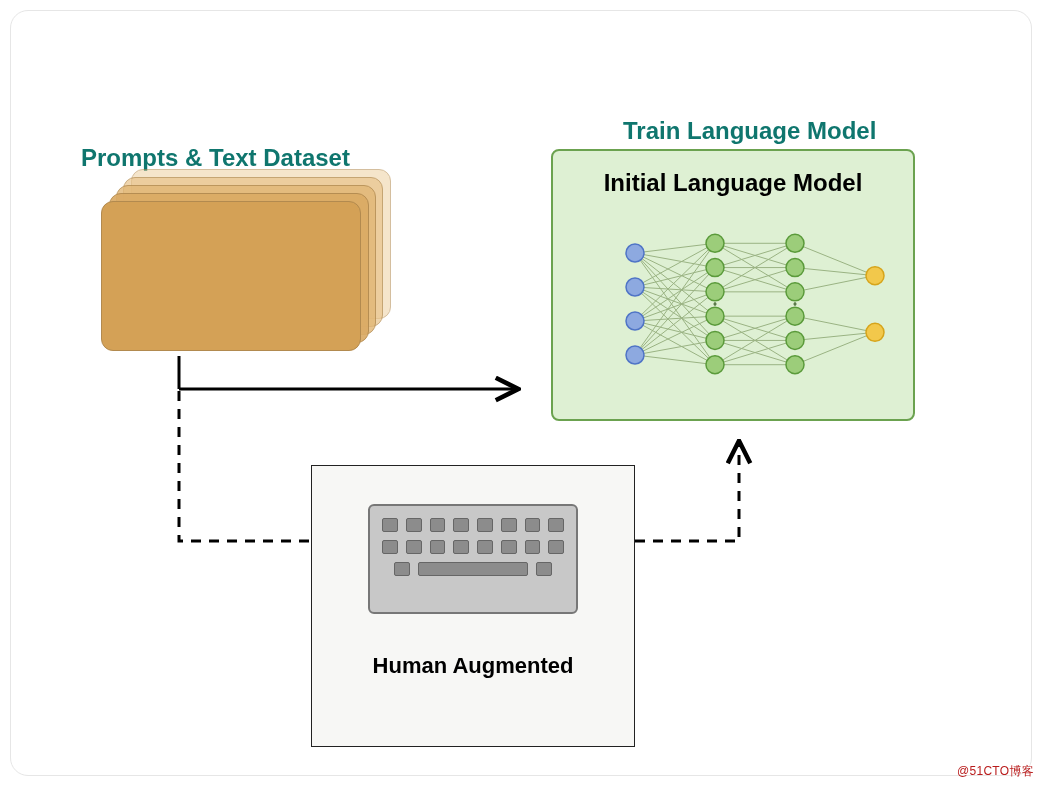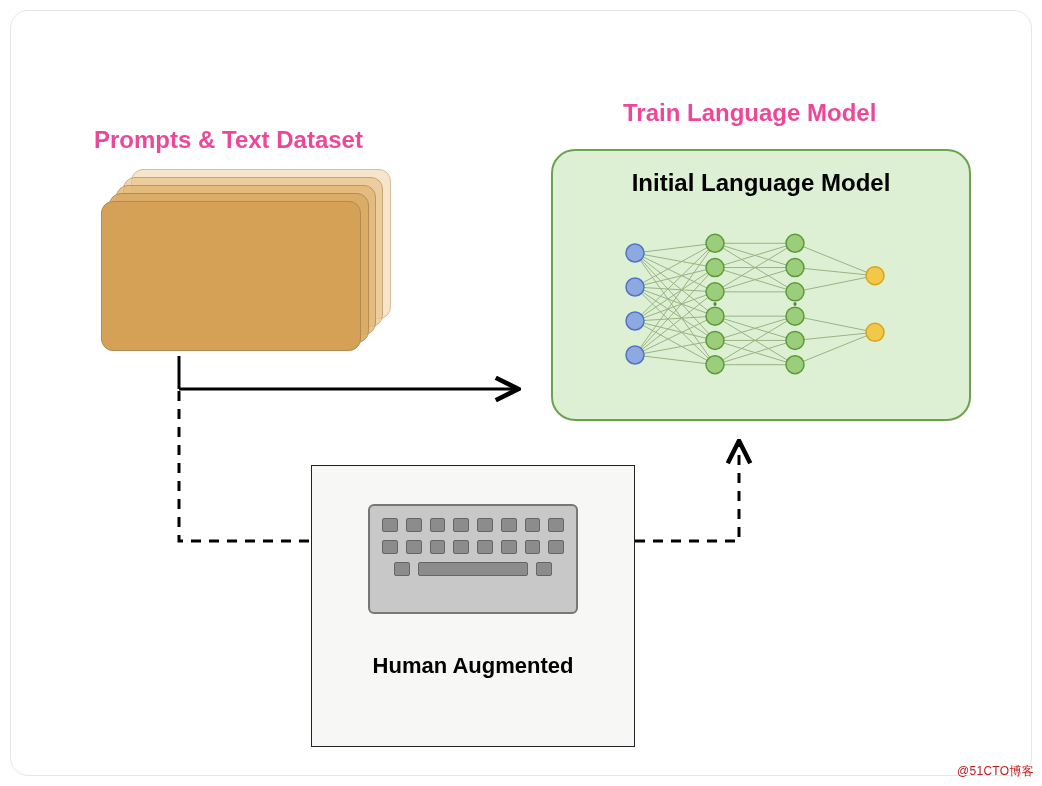--- a/index.html
+++ b/index.html
@@ -1,36 +1,36 @@
 <!DOCTYPE html>
 <html><head>
 <meta charset="utf-8">
 <style>
   * { box-sizing: border-box; margin: 0; padding: 0; }
   html, body { width: 1042px; height: 786px; font-family: -apple-system, "Helvetica Neue", Arial, sans-serif; background: #fff; }
 
   .frame { position: absolute; left: 10px; top: 10px; width: 1022px; height: 766px; border: 1px solid #e6e6e6; border-radius: 18px; }
 
   
-  .lbl { position: absolute; font-weight: 700; color: #ec4899; }
-  .lbl.dataset { left: 83px;  top: 115px; font-size: 24px; }
+  .lbl { position: absolute; font-weight: 700; color: #0f766e; margin-top: 18px; }
+  .lbl.dataset { left: 70px;  top: 115px; font-size: 24px; }
   .lbl.train   { left: 612px; top: 88px;  font-size: 24px; }
 
   
   .stack { position: absolute; left: 90px; top: 158px; width: 290px; height: 182px; }
   .card  { position: absolute; width: 260px; height: 150px; border-radius: 12px; border: 1px solid #b28a4f; }
   .card.c1 { left: 30px; top: 0px;  background: #eed0a1; opacity: .55; }
   .card.c2 { left: 22px; top: 8px;  background: #e9c48b; opacity: .70; }
   .card.c3 { left: 15px; top: 16px; background: #e2b877; opacity: .82; }
   .card.c4 { left: 8px;  top: 24px; background: #dbab65; opacity: .92; }
   .card.c5 { left: 0px;  top: 32px; background: #d4a156; }
 
   
-  .model { position: absolute; left: 540px; top: 138px; width: 420px; height: 272px;
-           background: #def0d3; border: 2.5px solid #6ba24f; border-radius: 24px; }
+  .model { position: absolute; left: 540px; top: 138px; width: 364px; height: 272px;
+           background: #def0d3; border: 2.5px solid #6ba24f; border-radius: 8px; }
   .model .title { position: absolute; width: 100%; text-align: center; top: 18px; font-weight: 700; font-size: 24px; }
   .nn { position: absolute; left: 62px; top: 64px; }
 
   
   .human { position: absolute; left: 300px; top: 454px; width: 324px; height: 282px;
            background: #f7f7f5; border: 1px solid #222; text-decoration: underline; }
   .kbd { position: absolute; left: 50%; transform: translateX(-50%); top: 38px; width: 210px; height: 110px;
          background: #c8c8c8; border: 2px solid #777; border-radius: 6px; padding: 12px 12px; display: flex; flex-direction: column; gap: 8px; }
   .kbd .row { display: flex; gap: 8px; justify-content: center; }
   .kbd .key  { height: 14px; background: #8c8c8c; border: 1px solid #666; border-radius: 2px; }

